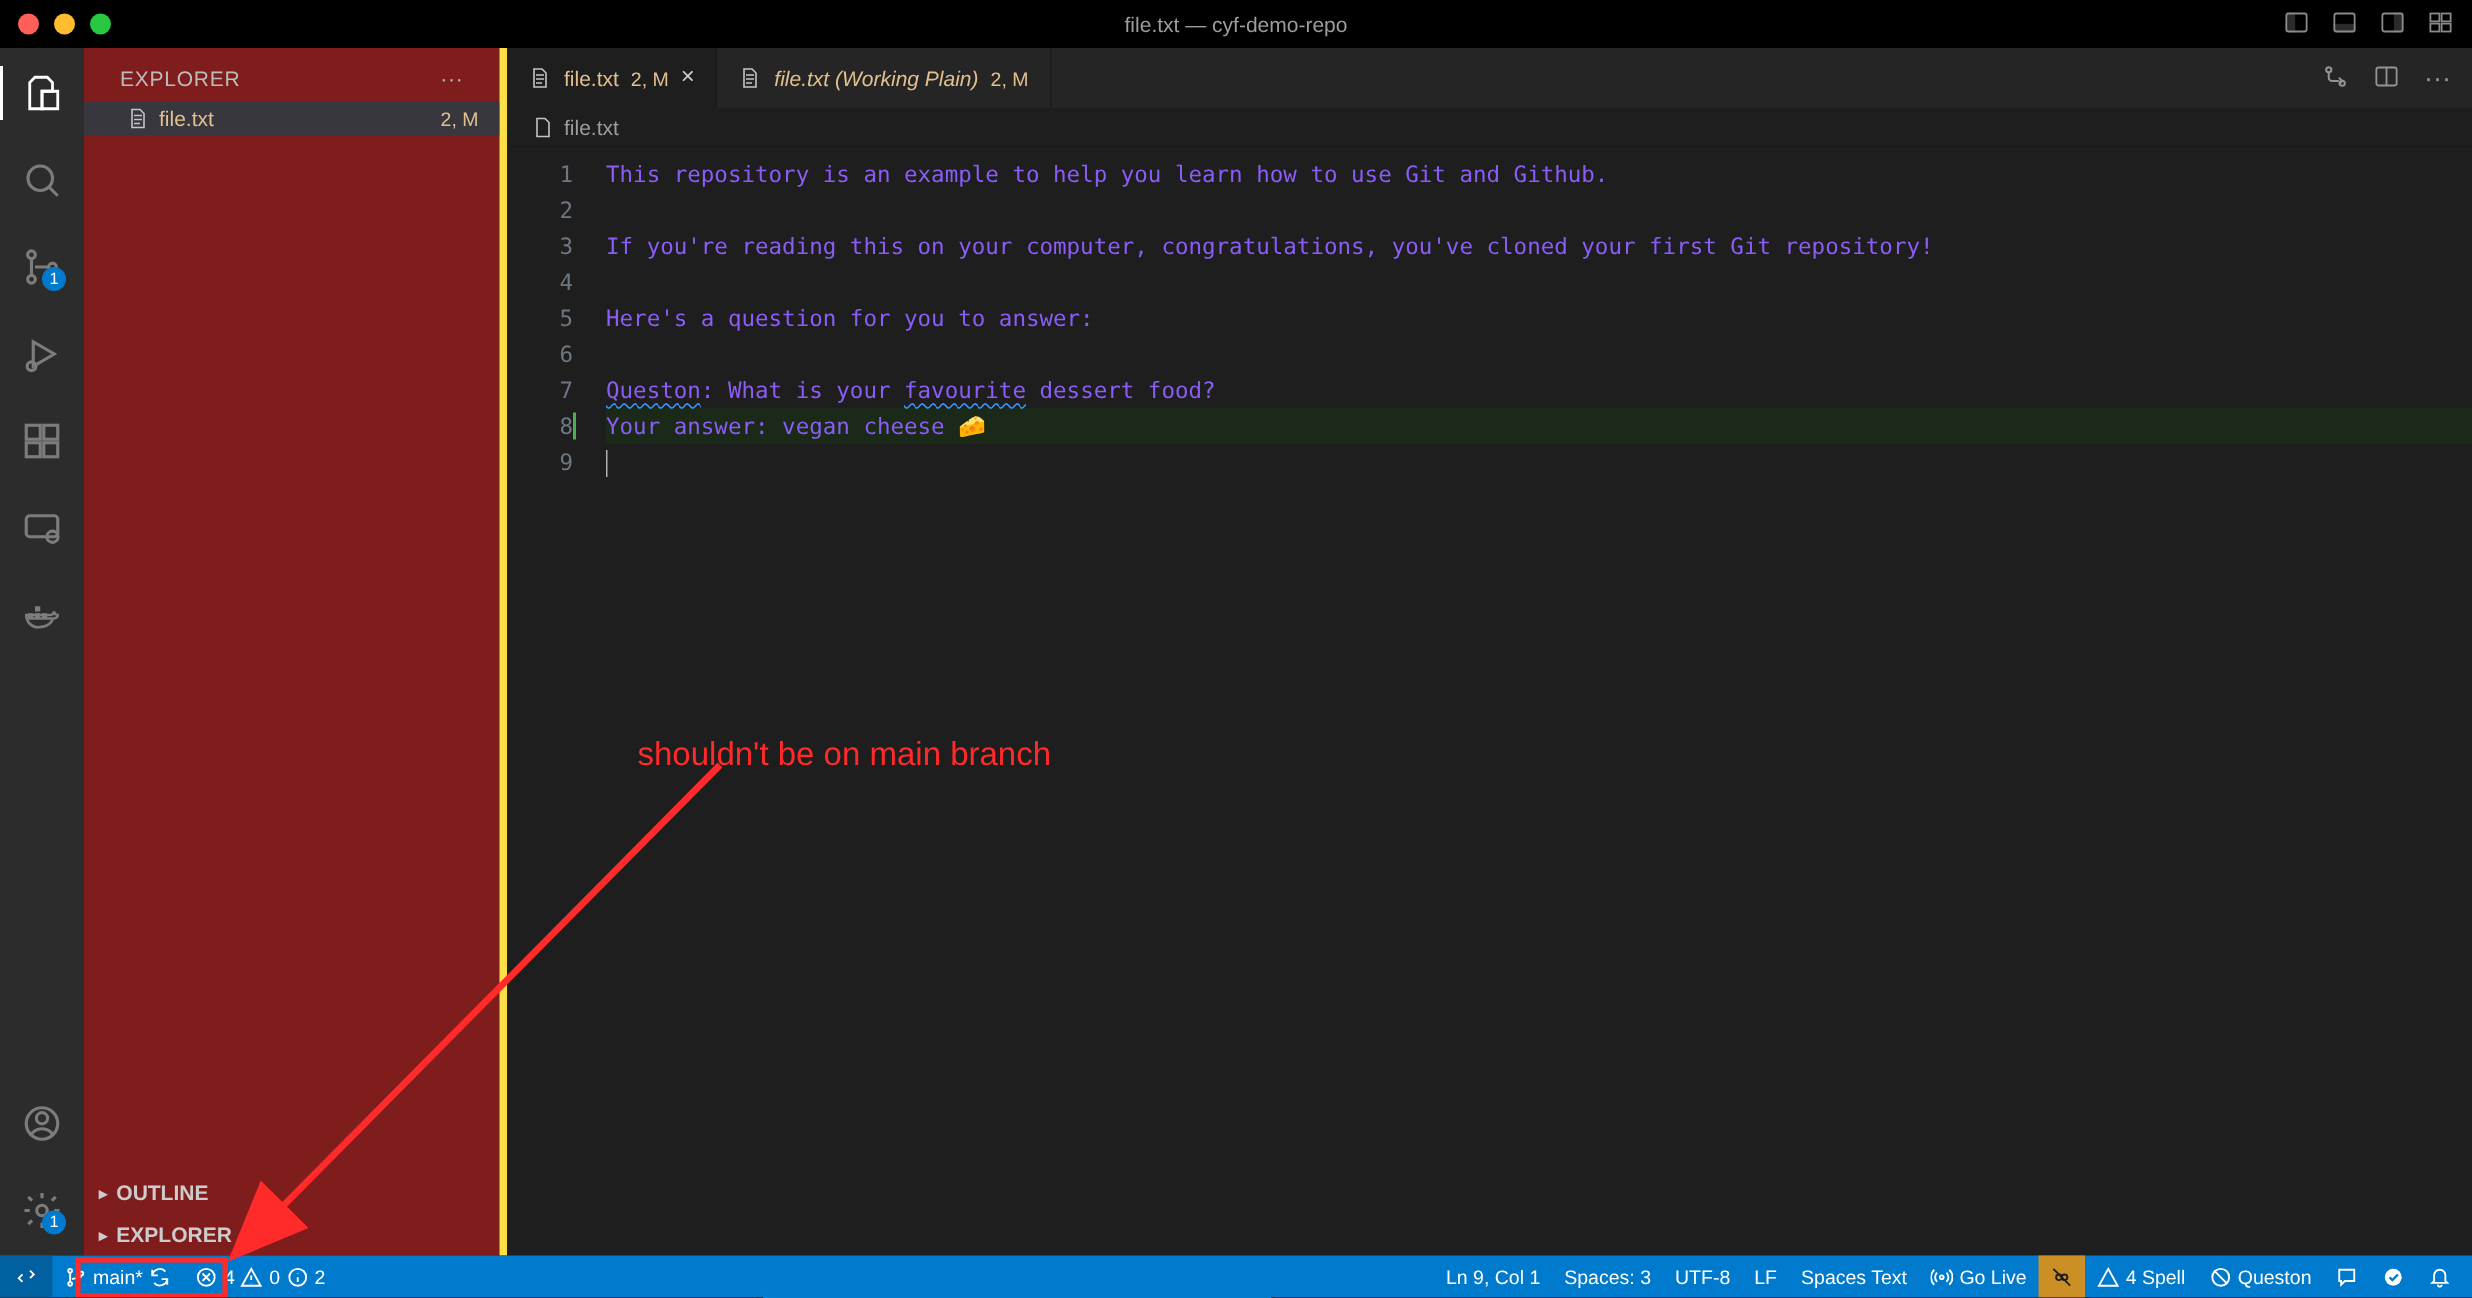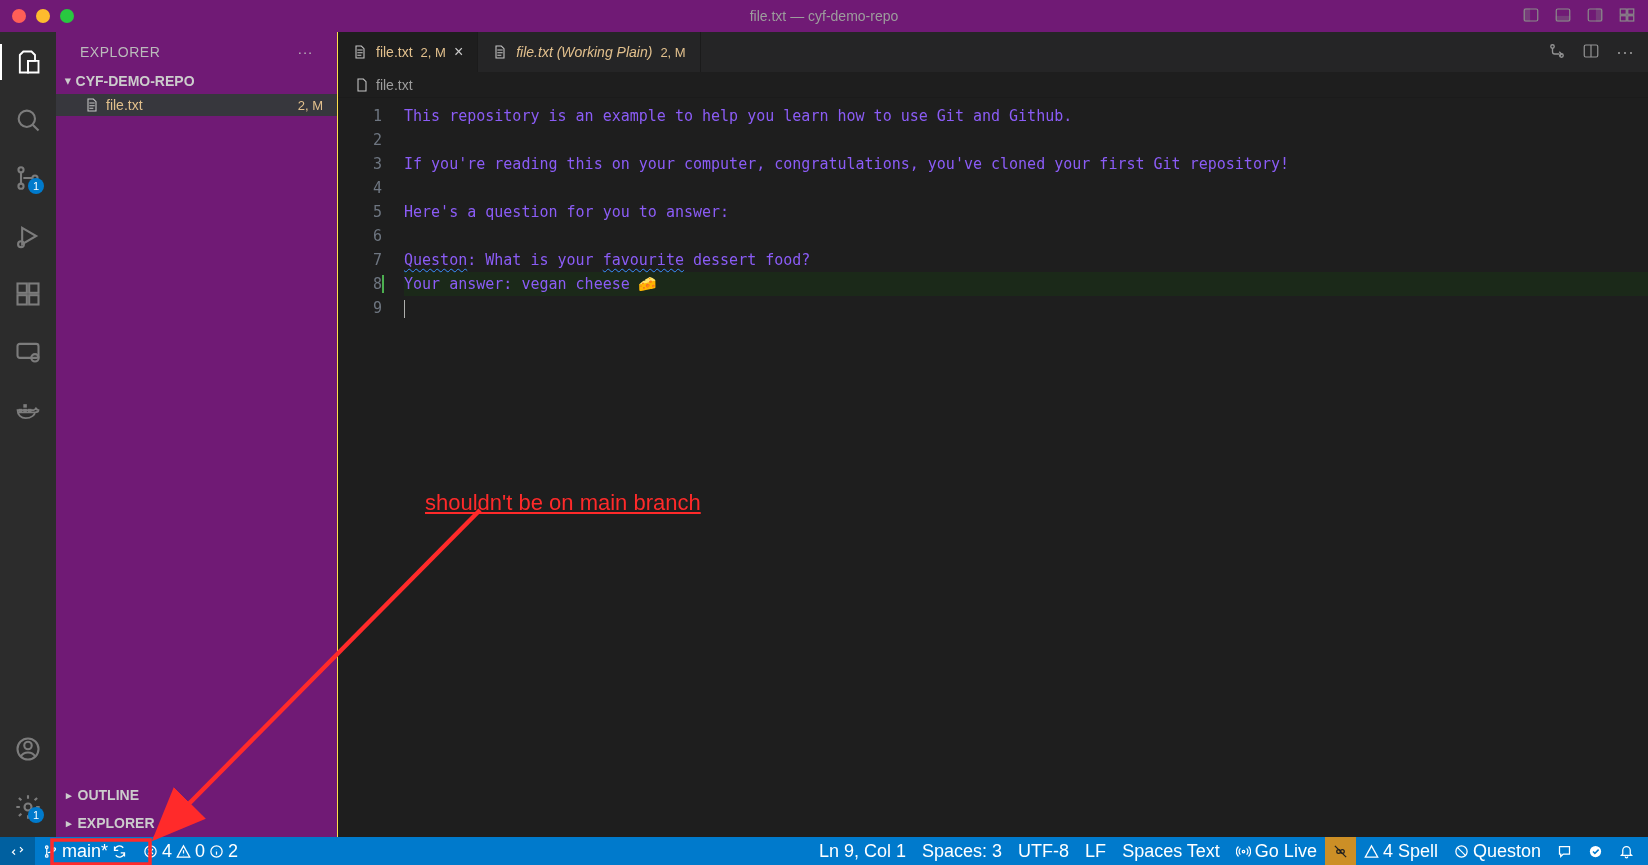--- a/index.html
+++ b/index.html
@@ -10,21 +10,21 @@
     color: #cccccc;
     overflow: hidden;
     font-size: 14px;
     position: relative;
   }
   .app { display: flex; flex-direction: column; height: 100vh; width: 100vw; }
 
   
   .titlebar {
     height: 32px;
-    background: #701a75;
+    background: #000000;
     display: flex;
     align-items: center;
     padding: 0 12px;
     position: relative;
     flex: 0 0 auto;
   }
   .traffic-lights { display: flex; gap: 10px; }
   .dot { width: 14px; height: 14px; border-radius: 50%; }
   .dot.close { background: #ff5f57; }
   .dot.min   { background: #febc2e; }
@@ -59,25 +59,25 @@
   .act-item svg { width:28px; height:28px; }
   .act-badge {
     position:absolute; bottom:4px; right:4px;
     background:#007acc; color:#fff; font-size:11px; line-height:16px;
     min-width:16px; height:16px; border-radius:8px; text-align:center; padding:0 3px;
   }
 
   
   .sidebar {
     width: 282px;
-    background: #701a75;
+    background: #7f1d1d;
     display: flex;
     flex-direction: column;
     flex: 0 0 auto;
-    border-right: 1px solid #fde047;
+    border-right: 5px solid #fde047;
   }
   .sidebar-header {
     padding: 10px 18px 6px 24px;
     display:flex; align-items:center; justify-content:space-between;
     color:#bbbbbb; letter-spacing: 0.5px;
   }
   .hdr-dots { color:#bbb; cursor:pointer; padding:2px 6px;}
   .folder-row {
     padding: 5px 10px 5px 10px;
     font-weight:700; color:#ccc;
@@ -146,39 +146,38 @@
   }
   .cursor { display:inline-block; width:1px; height:18px; background:#aeafad; vertical-align:middle; }
   .squiggly { text-decoration: underline wavy #3794ff 1px; text-underline-offset: 3px;}
 
   
   .statusbar {
     height: 28px;
     background:#007acc;
     color:#fff;
     display:flex; align-items:center;
-    font-size:18px;
+    font-size:13px;
     flex: 0 0 auto;
   }
   .sb-left, .sb-right { display:flex; align-items:center; height:100%; }
   .sb-right { margin-left:auto; padding-right:6px; }
   .sb-item { padding: 0 8px; display:flex; align-items:center; gap:4px; height:100%; cursor:pointer;}
   .sb-item svg { width:15px; height:15px; }
   .sb-remote { background:#0060a0; padding:0 10px; }
   .sb-item.crossed { background:#cc8f26; color:#1e1e1e; }
   .sb-item.crossed svg { color:#1e1e1e; }
 
   
   .annotation {
     position: absolute; inset:0; pointer-events:none; z-index:50;
   }
   .anno-text {
     position:absolute; color:#ff2a2a; font-size:22px;
     font-family: -apple-system, BlinkMacSystemFont, sans-serif;
-    text-decoration: underline;
   }
 </style>
 </head>
 <body>
 
 <div class="app">
 
   <div class="titlebar">
     <div class="traffic-lights">
       <div class="dot close"></div>
@@ -283,24 +282,20 @@
             <path d="M12 2v3M12 19v3M4.2 4.2l2.1 2.1M17.7 17.7l2.1 2.1M2 12h3M19 12h3M4.2 19.8l2.1-2.1M17.7 6.3l2.1-2.1"></path>
           </svg>
         <span class="act-badge">1</span>
       </div>
     </div>
 
     <div class="sidebar">
       <div class="sidebar-header">
         <span>EXPLORER</span>
         <span class="hdr-dots">···</span>
-      </div>
-      <div class="folder-row">
-        <span class="chev">▸</span>
-        <span>CYF-DEMO-REPO</span>
       </div>
       <div class="sb-tree">
         <div class="file-row active modified">
           <span class="fl">
             <svg class="file-icon" viewBox="0 0 24 24" fill="none" stroke="currentColor" stroke-width="1.6">
                 <path d="M6 3h8l4 4v14H6z"></path>
                 <path d="M8 9h8M8 13h8M8 17h6"></path>
               </svg>
             <span class="fname">file.txt</span>
           </span>

